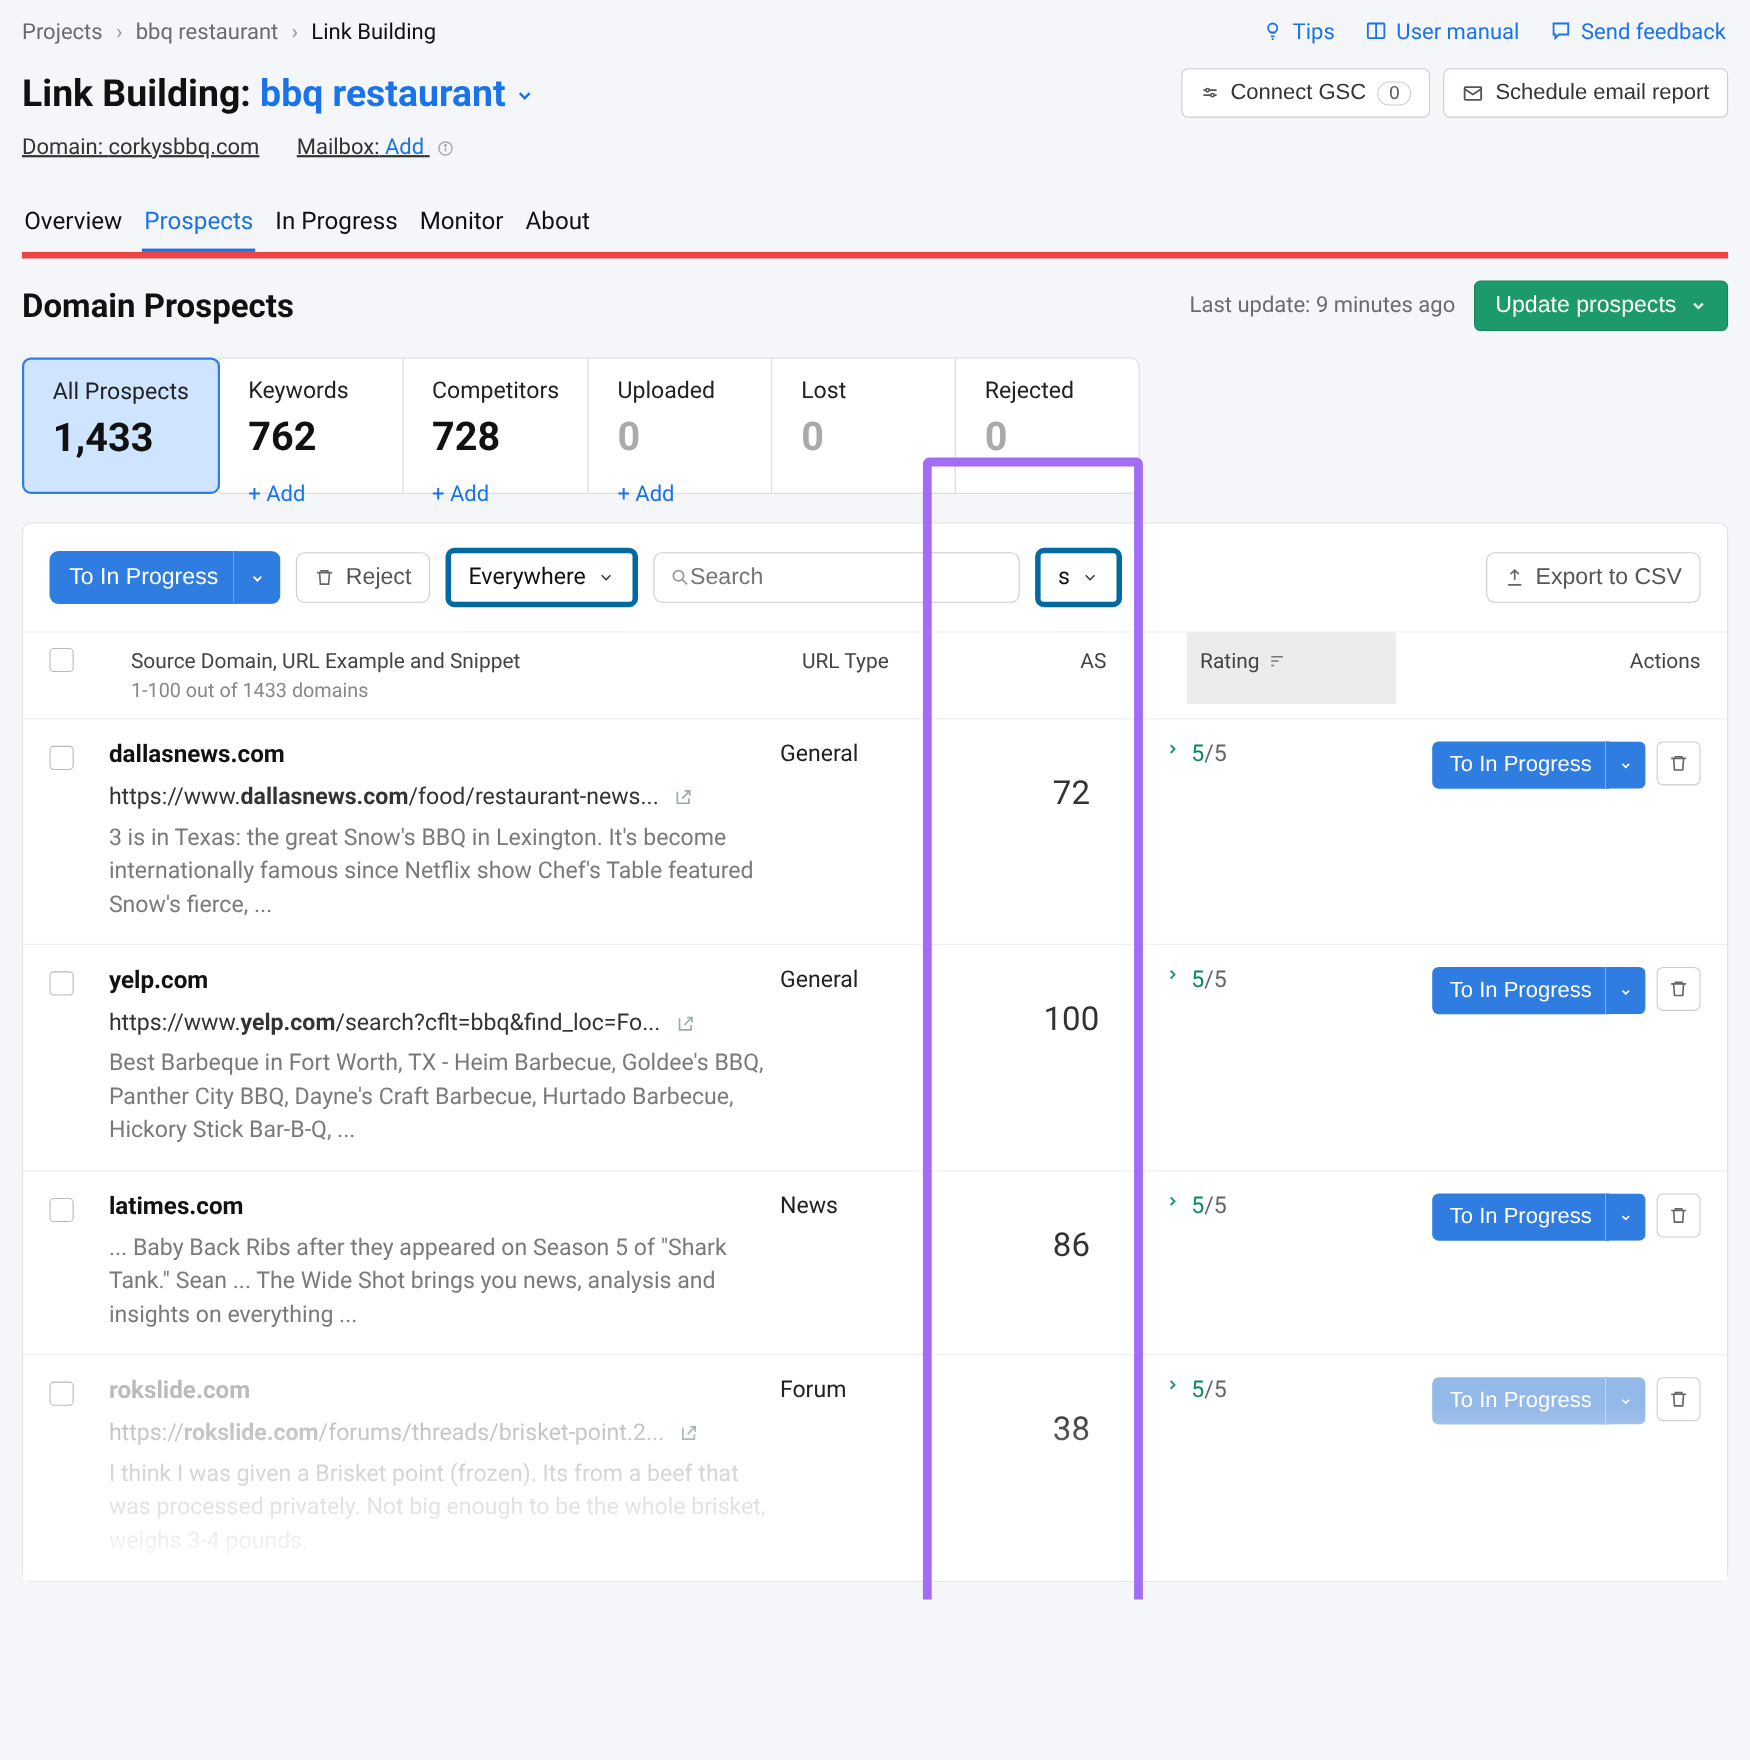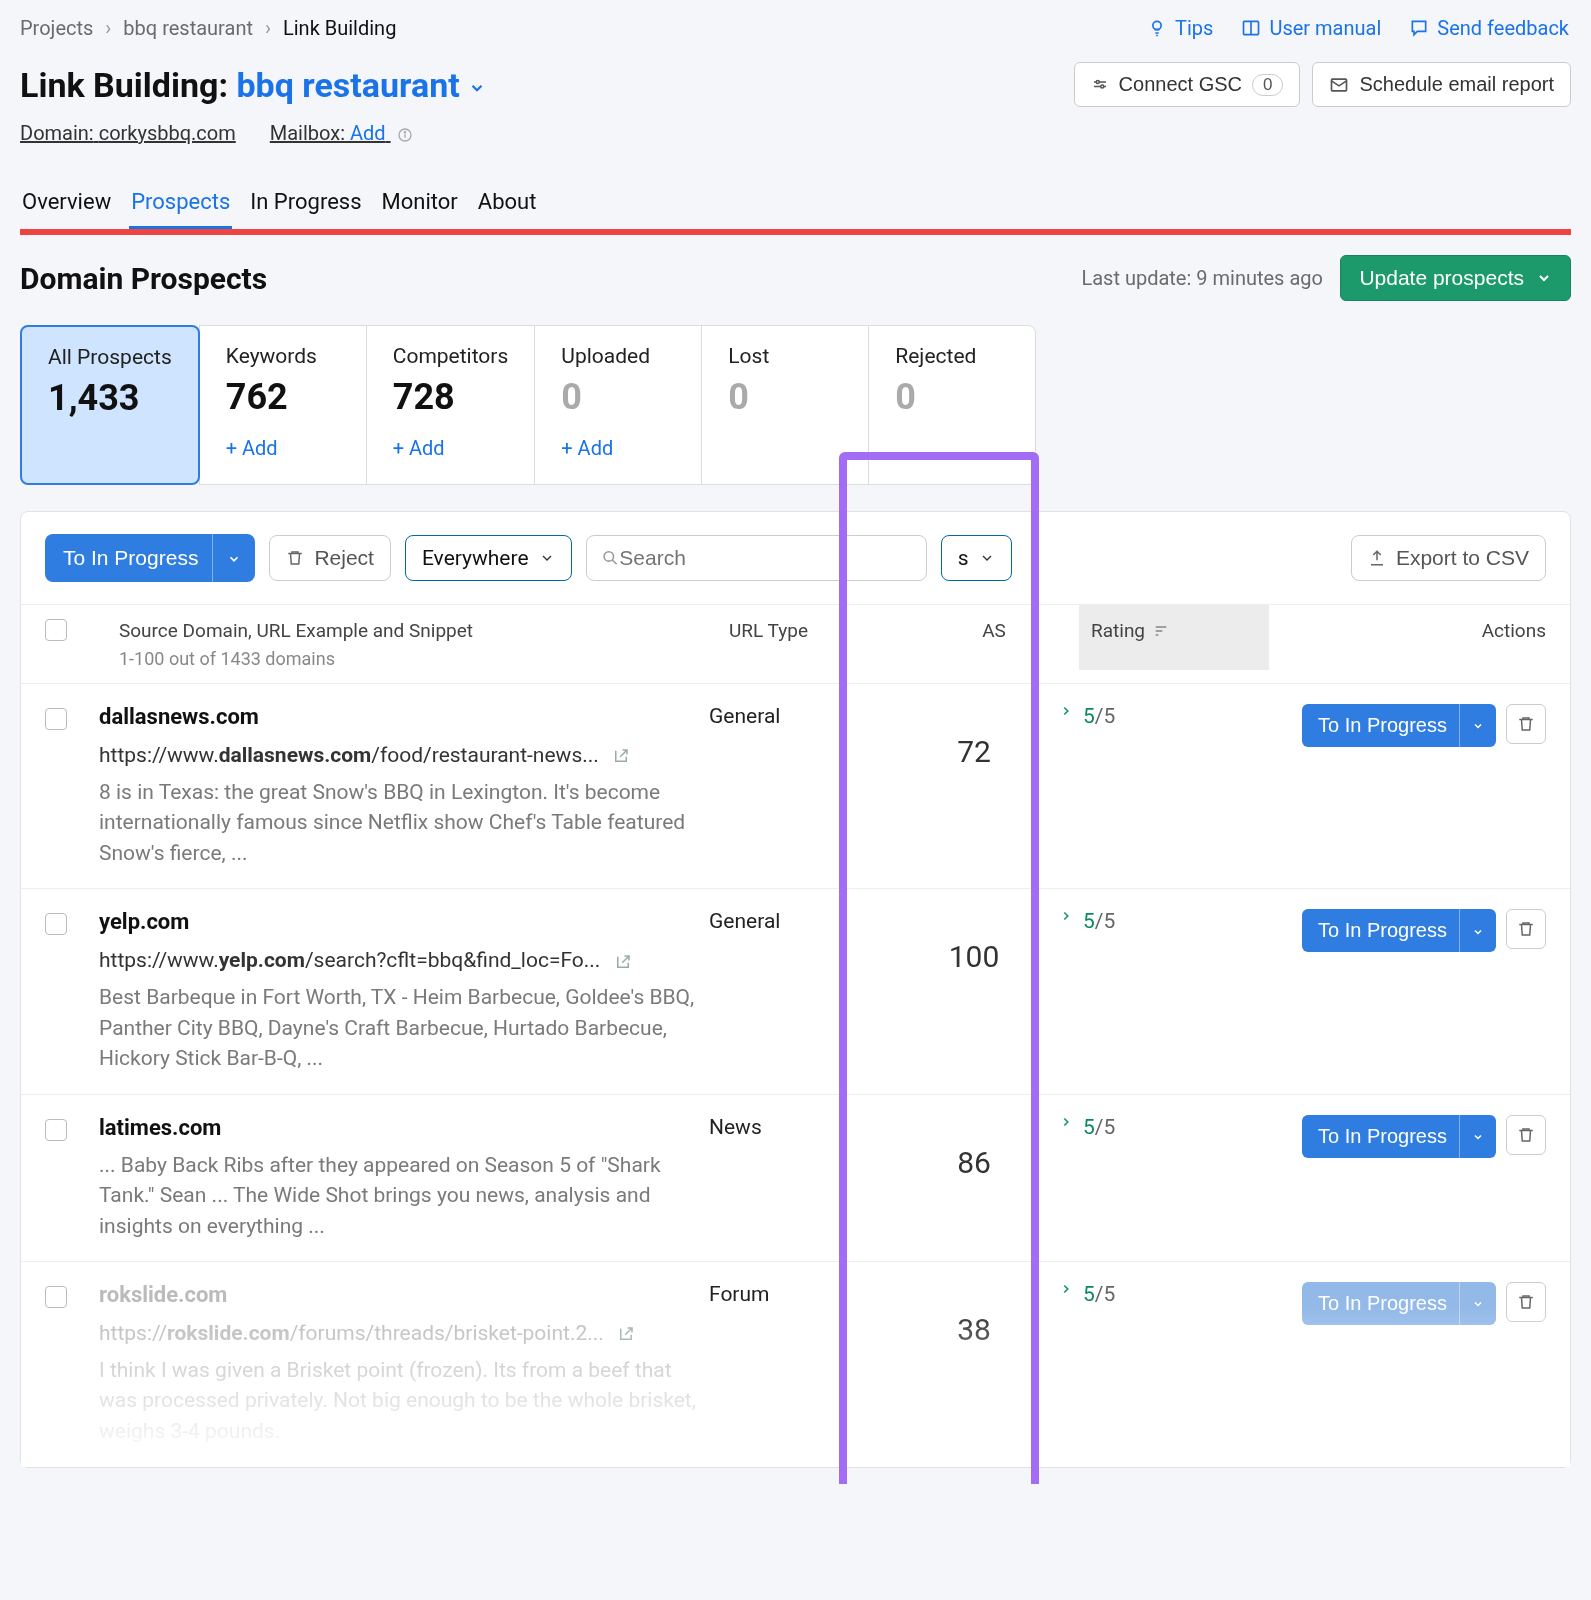--- a/index.html
+++ b/index.html
@@ -20,34 +20,34 @@
 .meta-row { margin-top:14px; font-size:20px; color:#333; display:flex; gap:34px;text-decoration:underline; }
 .meta-row .add { color:#1a73e8; }
 .tabs { display:flex; gap:16px; margin-top:44px; border-bottom:6px solid #ef4444; font-size:22px; }
 .tabs .tab { padding:0 2px 12px 2px; color:#111; cursor:pointer; }
 .tabs .tab.active { color:#1a73e8; border-bottom:3px solid #1a73e8; }
 .section-row { display:flex; justify-content:space-between; align-items:center; margin-top:20px; }
 .section-title { font-size:30px; font-weight:700; }
 .update-text { color:#6b6b6b; font-size:20px; margin-right:14px; }
 .btn-primary-green { background:#1d9a6c; color:#fff; border:1px solid #17855c; border-radius:6px; padding:10px 18px; font-size:21px; display:inline-flex; align-items:center; gap:12px; cursor:pointer; }
 .cards { display:flex; margin-top:24px; }
-.card { background:#fff; border:1px solid #ddd; padding:18px 26px; min-width:168px; height:160px; margin-right:-1px; }
+.card { background:#fff; border:1px solid #ddd; padding:18px 26px; min-width:168px; height:124px; margin-right:-1px; }
 .card.first { border-radius:8px 0 0 8px; }
 .card.last { border-radius:0 8px 8px 0; }
 .card.active { background:#cfe4ff; border:2px solid #2f7de1; border-radius:8px; z-index:1; position:relative; }
 .card .label { font-size:21px; color:#222; }
 .card .value { font-size:36px; font-weight:700; margin-top:8px; }
 .card .value.zero { color:#aaa; }
 .card .add { color:#1a73e8; font-size:20px; margin-top:18px; }
 .panel { background:#fff; border:1px solid #e2e2e2; border-radius:8px; margin-top:26px; padding:0; }
 .toolbar { display:flex; align-items:center; gap:14px; padding:22px 24px; }
 .btn-blue { background:#2f7de1; color:#fff; border:none; border-radius:8px 0 0 8px; padding:12px 18px; font-size:21px; display:inline-flex; align-items:center; cursor:pointer; }
 .btn-blue-drop { background:#2f7de1; color:#fff; border:none; border-left:1px solid rgba(255,255,255,0.4); border-radius:0 8px 8px 0; padding:12px 14px; margin-left:-4px; cursor:pointer; }
 .btn-outline { background:#fff; border:1px solid #ccc; border-radius:8px; padding:10px 16px; font-size:21px; color:#555; cursor:pointer; display:inline-flex; align-items:center; gap:10px; }
-.select { background:#fff; border:1px solid #0369a1; border-radius:8px; padding:10px 16px; font-size:21px; display:inline-flex; align-items:center; gap:10px; cursor:pointer; }
+.select { background:#fff; border:5px solid #0369a1; border-radius:8px; padding:10px 16px; font-size:21px; display:inline-flex; align-items:center; gap:10px; cursor:pointer; }
 .search { display:inline-flex; align-items:center; border:1px solid #ccc; border-radius:8px; padding:10px 14px; color:#888; flex:1; max-width:420px; }
 .search input { border:none; outline:none; font-size:21px; width:100%; background:transparent; }
 .spacer { flex:1; }
 .thead { display:flex; align-items:flex-start; border-top:1px solid #eee; border-bottom:1px solid #eee; background:#fff; padding:14px 24px; font-size:19px; color:#444; }
 .th-check { width:54px; }
 .th-source { flex:0 0 610px;margin-left:20px; }
 .th-source .sub { color:#888; font-size:18px; margin-top:6px; }
 .th-type { flex:0 0 180px; }
 .th-as { flex:0 0 170px; text-align:center; background:transparent; }
 .th-rating { flex:0 0 190px; background:#ececec; padding:14px 0 28px 12px; margin:-14px 0; display:flex; align-items:center; gap:8px; }
@@ -280,21 +280,21 @@
         <div class="row">
     <div class="chk"><span class="chk-box"></span></div>
     <div class="src">
       <div class="domain">dallasnews.com</div>
       <div class="url">
         <span>https://www.</span><b>dallasnews.com</b><span>/food/restaurant-news...</span>
         <svg class="ext-icon" width="18" height="18" viewBox="0 0 24 24" fill="none" stroke="#9aa" stroke-width="2">
                 <path d="M14 4h6v6M20 4l-9 9M5 5v14h14v-6"></path>
               </svg>
       </div>
-      <div class="snippet">8 is in Texas: the great Snow's BBQ in Lexington. It's become internationally famous since Netflix show Chef's Table featured Snow's fierce, ...</div>
+      <div class="snippet">3 is in Texas: the great Snow's BBQ in Lexington. It's become internationally famous since Netflix show Chef's Table featured Snow's fierce, ...</div>
     </div>
     <div class="type">General</div>
     <div class="as-cell">72</div>
     <div class="rating">
       <svg width="14" height="14" viewBox="0 0 24 24" fill="none" stroke="#1d9a6c" stroke-width="3">
               <polyline points="9 6 15 12 9 18"></polyline>
             </svg>
       <span><span class="num">5</span><span class="denom">/5</span></span>
     </div>
     <div class="actions">

